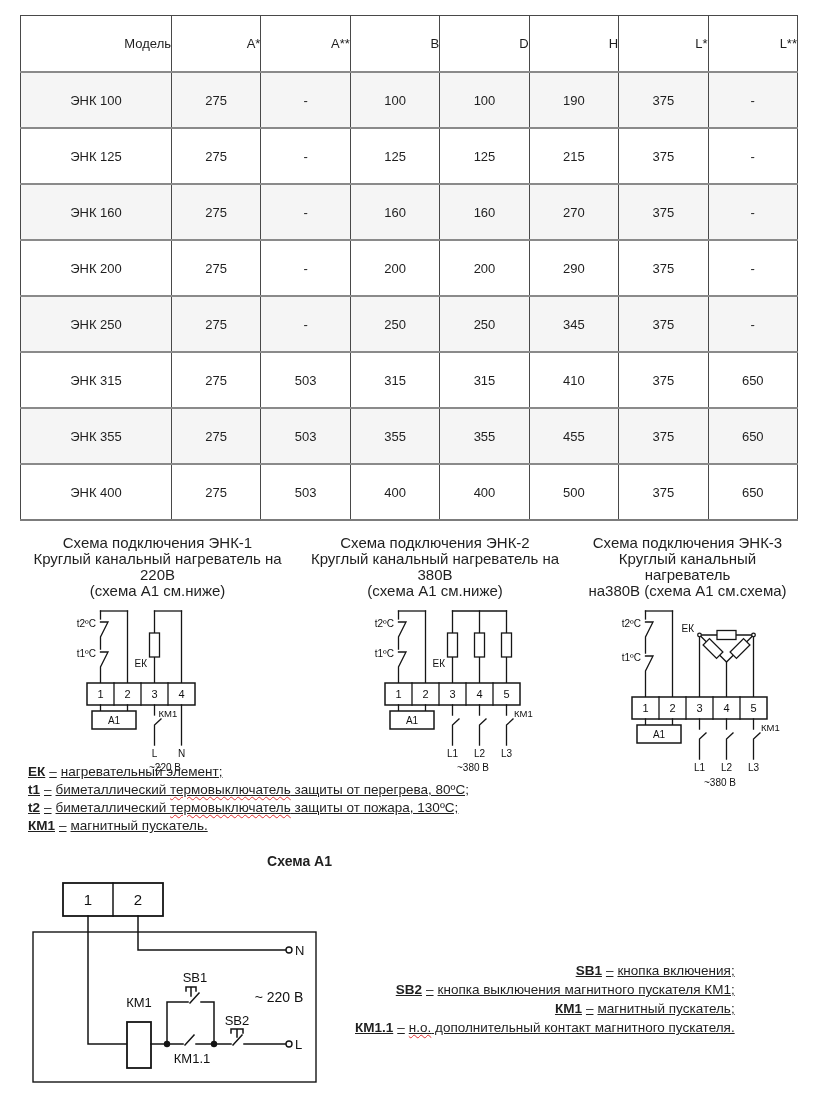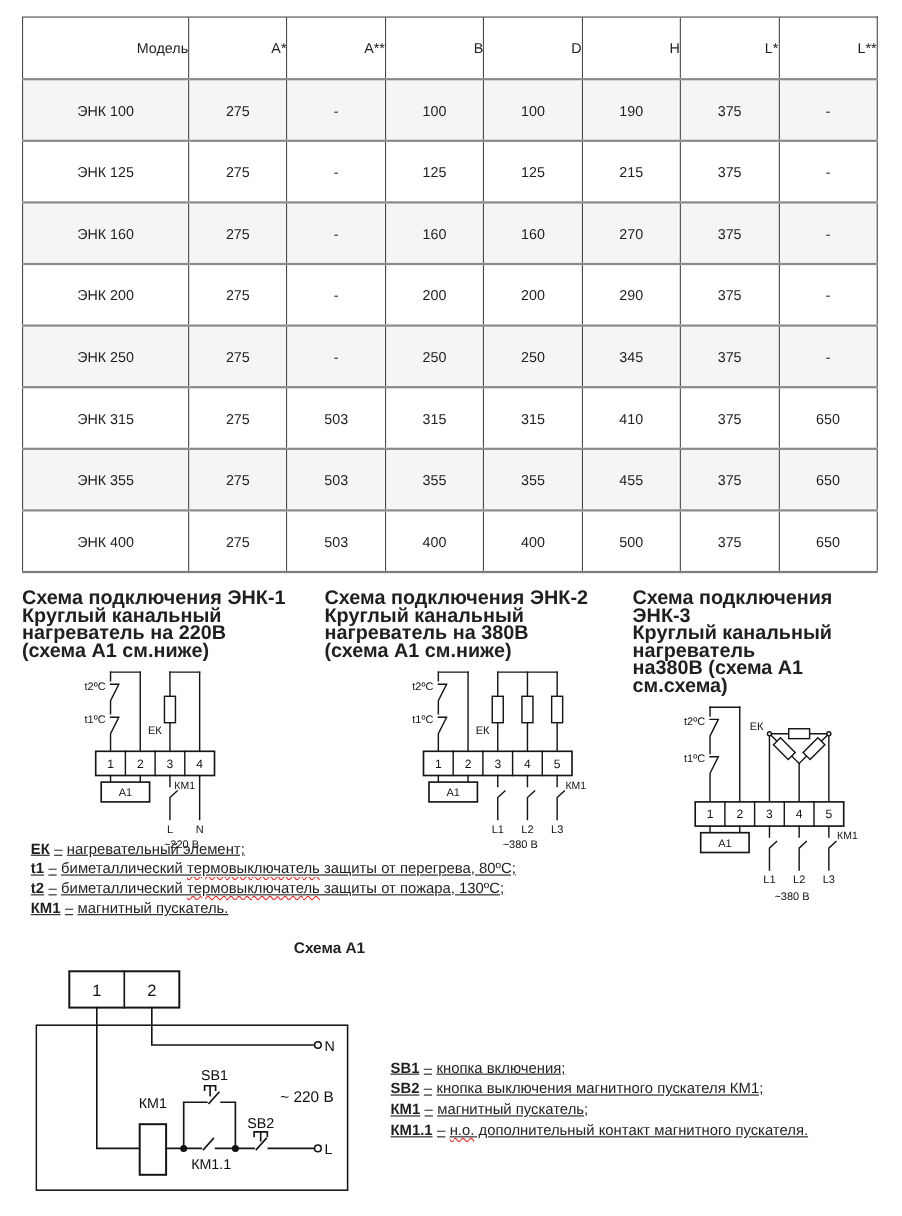--- a/index.html
+++ b/index.html
@@ -10,33 +10,33 @@
   th,td{border-left:1px solid #494949;border-top:2px solid #8a8a8a;text-align:center;vertical-align:middle;font-weight:normal;padding:0;}
   th{height:55px;text-align:right;}
   td{height:54px;}
   thead th{border-top:none;}
   tbody tr:nth-child(odd){background:#f5f5f5;}
   
   .diagrams{position:absolute;left:20px;top:535px;width:780px;display:flex;justify-content:space-between;}
   .dcol1{width:275px;}
   .dcol2{width:280px;}
   .dcol3{width:225px;}
-  .dtitle{font-weight:bold;font-size:18px;line-height:16px;text-align:left;}
+  .dtitle{font-weight:normal;font-size:15px;line-height:16px;text-align:center;}
   .dsvg{display:block;margin-top:6px;}
   .dsvg .w{stroke:#161616;stroke-width:1.3;fill:none;stroke-linecap:square;}
   .dsvg .box{stroke:#161616;stroke-width:1.5;fill:#fff;}
   .dsvg .elem{stroke:#161616;stroke-width:1.3;fill:#fff;}
   .dsvg text{fill:#111;font-size:10px;}
   .dsvg .tn{font-size:11px;}
   .dsvg .sm{font-size:9.5px;}
   .m1{margin-left:35px;} .m2{margin-left:58px;} .m3{margin-left:25px;}
   
   .legend{position:absolute;font-size:13.5px;line-height:18px;text-decoration:underline;}
   .legend-top{left:28px;top:763px;}
-  .legend-bottom{left:355px;top:961px;line-height:19px;}
+  .legend-bottom{left:355px;top:961px;line-height:19px;text-align:right;}
   .lg-key{font-weight:bold;margin-right:4px;}
   .lg-sep{margin-right:4px;}
   .wavy{text-decoration:underline;text-decoration-style:wavy;text-decoration-color:#e03030;text-decoration-thickness:1px;text-underline-offset:2px;}
   
   .schema-a1{position:absolute;left:32px;top:853px;width:300px;}
   .a1-title{font-weight:bold;font-size:14px;text-align:right;}
   .asvg{display:block;margin-top:6px;}
   .asvg .w{stroke:#141414;stroke-width:1.5;fill:none;stroke-linecap:square;}
   .asvg .thin{stroke:#141414;stroke-width:1.4;fill:none;}
   .asvg .box{stroke:#141414;stroke-width:1.8;fill:#fff;}

